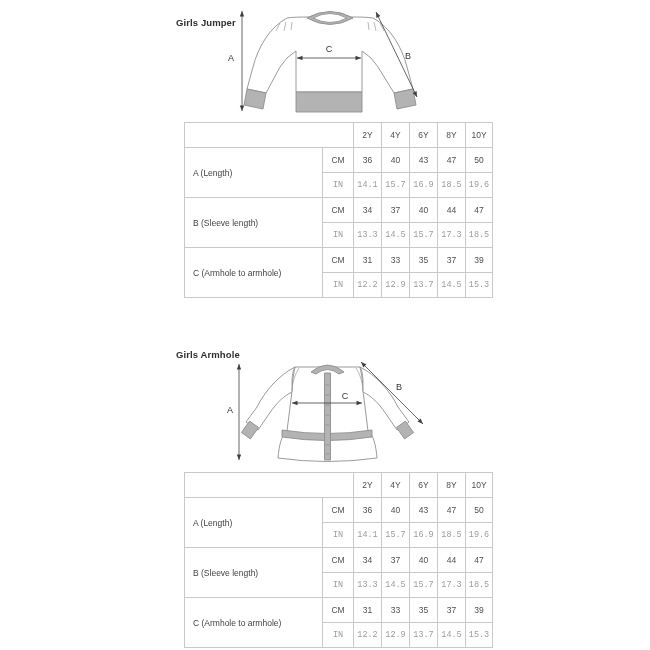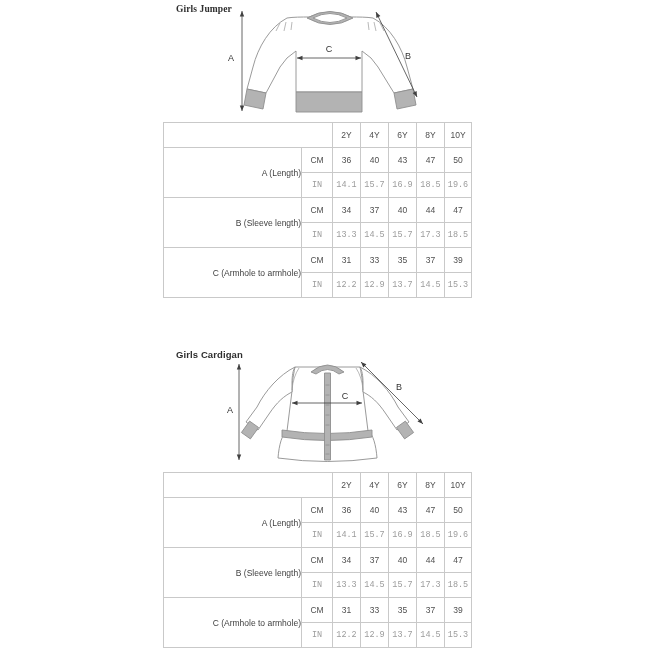--- a/index.html
+++ b/index.html
@@ -1,32 +1,32 @@
 <!DOCTYPE html>
 <html><head>
 <meta charset="utf-8">
 <style>
   html,body{margin:0;padding:0;background:#ffffff;}
   .canvas{position:relative;width:650px;height:650px;background:#ffffff;overflow:hidden;
           font-family:"Liberation Sans",sans-serif;}
   .section-title{position:absolute;left:176px;margin:0;font-size:9.5px;font-weight:bold;
                  color:#2e2e2e;letter-spacing:0.1px;}
-  #title-jumper{top:4px;font-family:Liberation Serif, serif;}
+  #title-jumper{top:17px;}
   #title-cardigan{top:349px;}
   .diagram{position:absolute;left:220px;}
   #diagram-jumper{top:5px;}
   #diagram-cardigan{top:357px;}
-  .size-table{position:absolute;left:163px;width:308px;border-collapse:collapse;
+  .size-table{position:absolute;left:184px;width:308px;border-collapse:collapse;
               table-layout:fixed;font-size:8.5px;color:#4f4f4f;}
   #table-jumper{top:122px;}
   #table-cardigan{top:472px;}
   .size-table td{border:1px solid #c9c9c9;text-align:center;padding:0;height:24px;
                  overflow:hidden;white-space:nowrap;}
   .size-table tr{height:25px;}
-  .size-table td.lbl{text-align:right;padding-left:8px;color:#3f3f3f;}
+  .size-table td.lbl{text-align:left;padding-left:8px;color:#3f3f3f;}
   .size-table tr.r-in td{color:#9c9c9c;font-family:Liberation Mono, monospace;}
   .size-table tr.hdr td{color:#4f4f4f;}
   
   .g-outline{fill:#ffffff;stroke:#8f8f8f;stroke-width:0.9;stroke-linejoin:round;}
   .g-accent{fill:#b3b3b3;stroke:#8f8f8f;stroke-width:0.9;stroke-linejoin:round;}
   .g-seam{fill:none;stroke:#9a9a9a;stroke-width:0.7;}
   .m-line{stroke:#404040;stroke-width:0.8;}
   .m-head{fill:#404040;stroke:none;}
   .m-label{font-family:"Liberation Sans",sans-serif;font-size:9px;fill:#333333;text-anchor:middle;}
 </style>
@@ -142,21 +142,21 @@
       <td>IN</td>
       <td>12.2</td>
       <td>12.9</td>
       <td>13.7</td>
       <td>14.5</td>
       <td>15.3</td>
     </tr>
   </tbody>
     </table>
 
-  <h2 class="section-title" id="title-cardigan">Girls Cardigan</h2>
+  <h2 class="section-title" id="title-cardigan">Girls Armhole</h2>
 
   <svg class="diagram" id="diagram-cardigan" width="210" height="135" viewBox="0 0 210 135">
     <g>
       <path class="g-outline" d="M75,10 L140,10 C142,20 143,27 143,34 L148,74 C153,77 156,88 157,101
            Q107,108 58,101 C59,88 62,77 67,74 L72,34 C72,27 73,20 75,10 Z"></path>
       <path class="g-outline" d="M75,10 C59,18 45,34 37,50 L26,65 L38,73 L49,57 C57,45 64,39 72,35
            L72,26 C72,19 73,13 75,10 Z"></path>
       <path class="g-outline" d="M140,10 C156,18 170,34 178,50 L189,65 L177,73 L166,57 C158,45 151,39 143,35
            L143,26 C143,19 142,13 140,10 Z"></path>
       <path class="g-seam" d="M79,11 Q73,20 72,33"></path>

